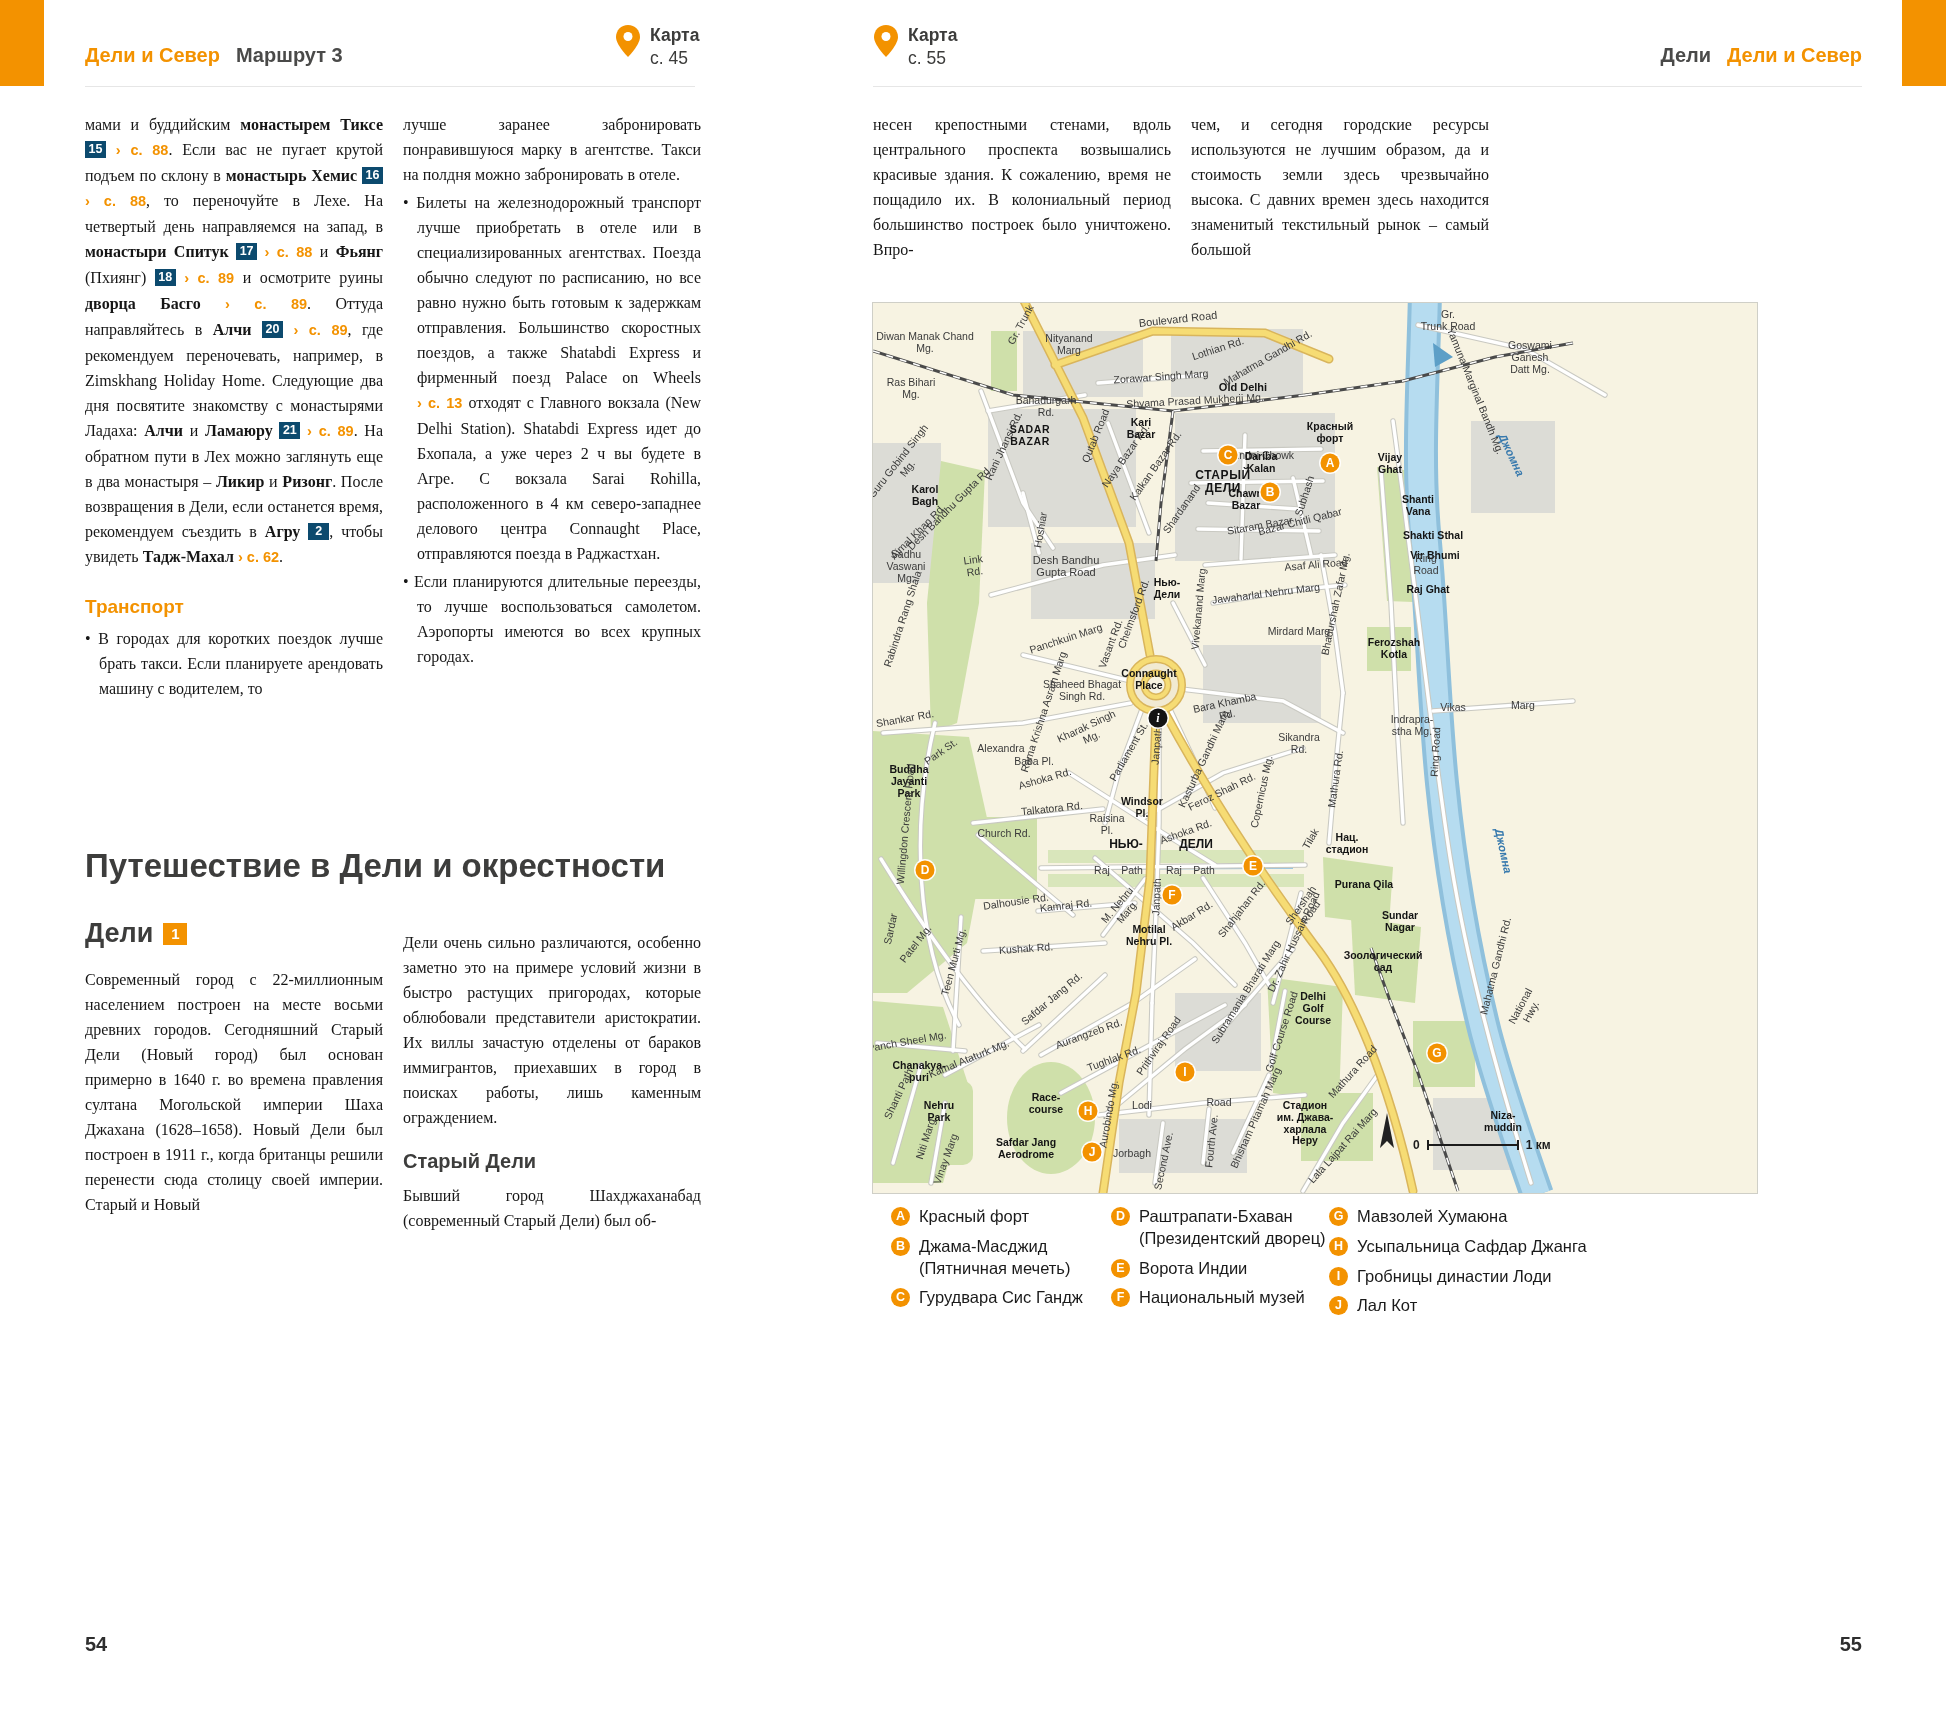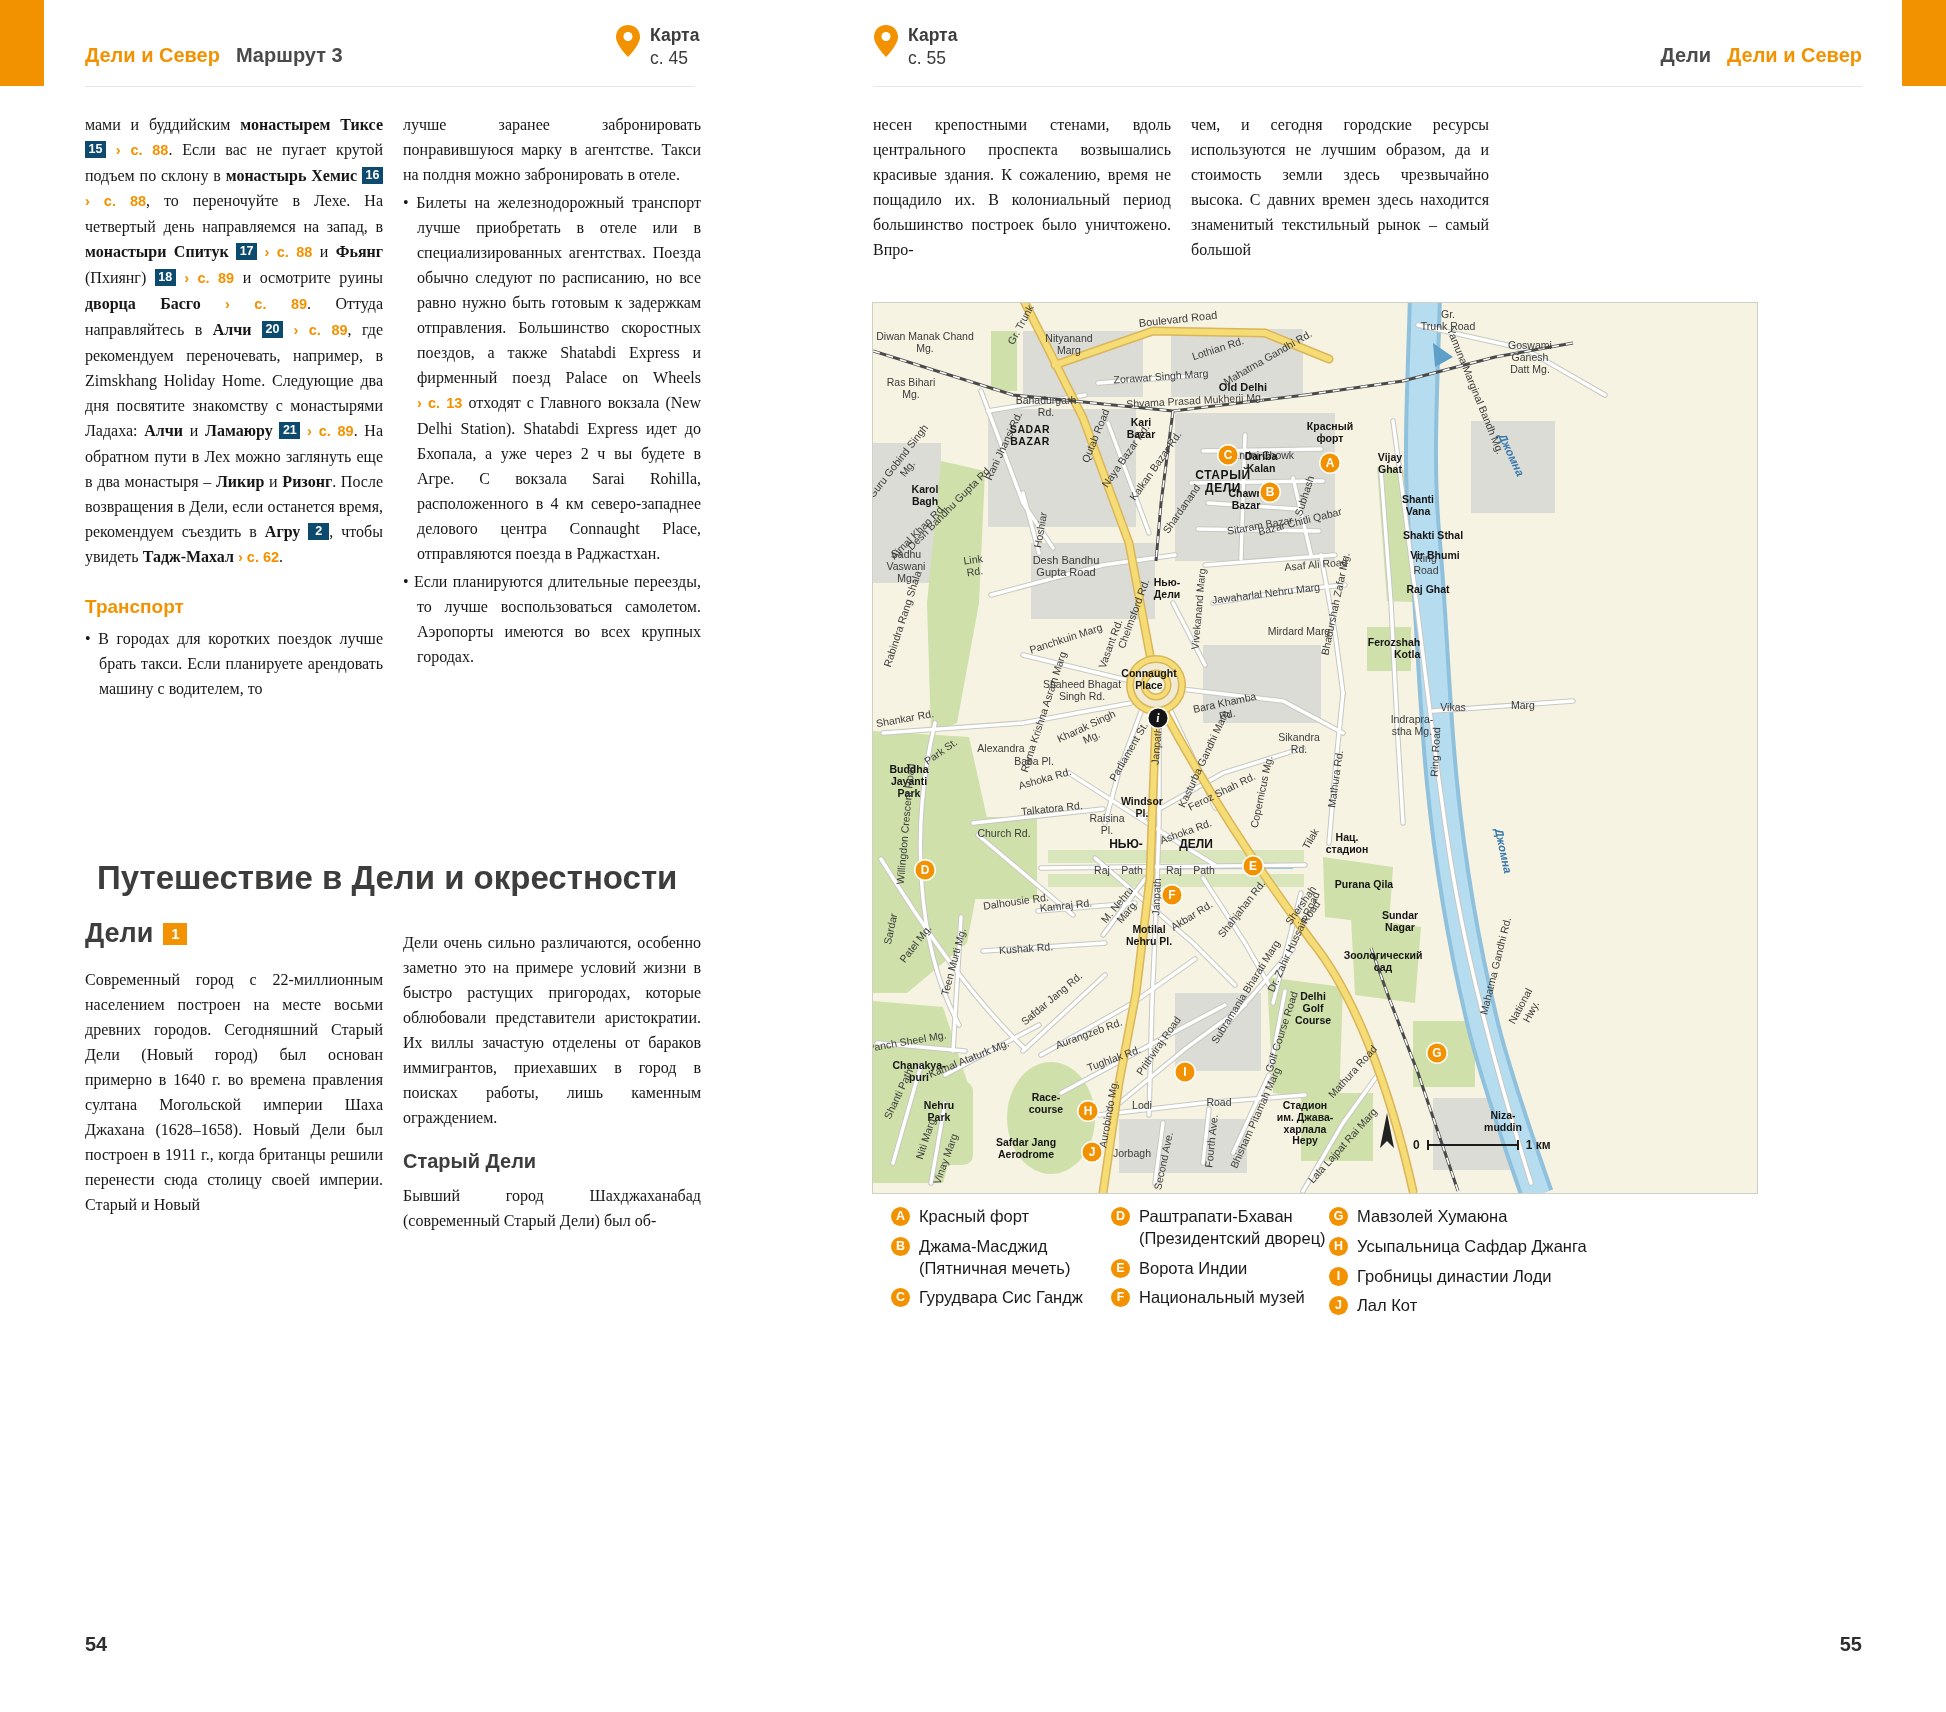--- a/index.html
+++ b/index.html
@@ -21,21 +21,21 @@
   .colA{left:85px;top:112px;width:298px;}
   .colB{left:403px;top:112px;width:298px;}
   .colC{left:85px;top:918px;width:298px;}
   .colD{left:403px;top:930px;width:298px;}
   .colE{left:873px;top:112px;width:298px;}
   .colF{left:1191px;top:112px;width:298px;}
   .body{font:16px/25px "Liberation Serif",serif;color:#161616;text-align:justify;margin:0;}
   .bullet{padding-left:14px;text-indent:-14px;margin-top:3px;}
   .bullet::before{content:"•\00a0";}
   .transport{font:700 19px "Liberation Sans",sans-serif;color:#f39200;margin:26px 0 8px;}
-  .feature-title{position:absolute;left:85px;top:848px;width:660px;font:700 33px/1.12 "Liberation Sans",sans-serif;color:#3d3d3c;margin:12px;}
+  .feature-title{position:absolute;left:85px;top:848px;width:660px;font:700 33px/1.12 "Liberation Sans",sans-serif;color:#3d3d3c;margin:0;}
   .delhi-h{display:flex;align-items:center;gap:10px;font:700 27px "Liberation Sans",sans-serif;color:#3d3d3c;margin:0 0 18px;}
   .sub-h{font:700 20px "Liberation Sans",sans-serif;color:#3d3d3c;margin:20px 0 10px;}
   .nb{display:inline-block;background:#0c4a6e;color:#fff;font:700 12.5px/17px "Liberation Sans",sans-serif;min-width:19px;padding:0 1px;text-align:center;transform:translateY(-2px);}
   .nbB{display:inline-block;background:#f39200;color:#fff;font:700 15px/22px "Liberation Sans",sans-serif;width:24px;text-align:center;}
   .ref{color:#f39200;font-family:"Liberation Sans",sans-serif;font-weight:700;font-size:14.5px;white-space:nowrap;}
   .body b{font-weight:700;}
   .pagenum{position:absolute;bottom:56px;font:700 20px "Liberation Sans",sans-serif;color:#2e2e2e;}
   .pn-l{left:85px}.pn-r{right:84px}
   
   .map{position:absolute;left:873px;top:303px;width:884px;height:890px;overflow:hidden;outline:1px solid #cfcfc7;background:#f7f3e2;}
@@ -388,21 +388,21 @@
         <span class="ml " style="left: 387px; top: 223px; transform: translate(-50%, -50%) rotate(-10deg);">Sitaram Bazar</span>
         <span class="ml " style="left: 427px; top: 219px; transform: translate(-50%, -50%) rotate(-14deg);">Bazar Chitli Qabar</span>
         <span class="ml " style="left: 193px; top: 263px; font-size: 11px; transform: translate(-50%, -50%) rotate(0deg);">Desh Bandhu
 Gupta Road</span>
         <span class="ml ru" style="left: 294px; top: 286px; transform: translate(-50%, -50%) rotate(0deg);">Нью-
 Дели</span>
         <span class="ml " style="left: 443px; top: 262px; transform: translate(-50%, -50%) rotate(-5deg);">Asaf   Ali   Road</span>
         <span class="ml " style="left: 393px; top: 291px; transform: translate(-50%, -50%) rotate(-7deg);">Jawaharlal Nehru Marg</span>
         <span class="ml " style="left: 426px; top: 329px; transform: translate(-50%, -50%) rotate(0deg);">Mirdard Marg</span>
         <span class="ml " style="left: 463px; top: 301px; transform: translate(-50%, -50%) rotate(-78deg);">Bhadurshah Zafar Mg.</span>
-        <span class="ml b" style="left: 521px; top: 346px; transform: translate(-50%, -50%) rotate(0deg); text-align: right;">Ferozshah
+        <span class="ml b" style="left: 521px; top: 346px; transform: translate(-50%, -50%) rotate(0deg);">Ferozshah
 Kotla</span>
         <span class="ml " style="left: 553px; top: 262px; transform: translate(-50%, -50%) rotate(0deg);">Ring
 Road</span>
         <span class="ml " style="left: 539px; top: 423px; transform: translate(-50%, -50%) rotate(0deg);">Indrapra-
 stha Mg.</span>
         <span class="ml " style="left: 580px; top: 405px; transform: translate(-50%, -50%) rotate(0deg);">Vikas</span>
         <span class="ml " style="left: 650px; top: 403px; transform: translate(-50%, -50%) rotate(0deg);">Marg</span>
         <span class="ml w" style="left: 638px; top: 152px; transform: translate(-50%, -50%) rotate(65deg);">Джомна</span>
         <span class="ml w" style="left: 630px; top: 548px; transform: translate(-50%, -50%) rotate(78deg);">Джомна</span>
         <span class="ml " style="left: 30px; top: 316px; transform: translate(-50%, -50%) rotate(-72deg);">Rabindra Rang Shala</span>

